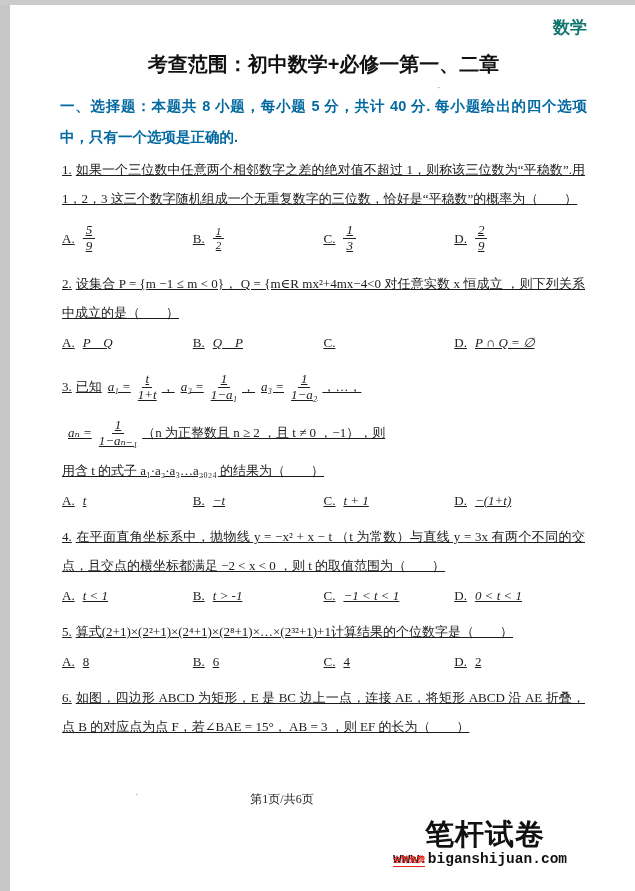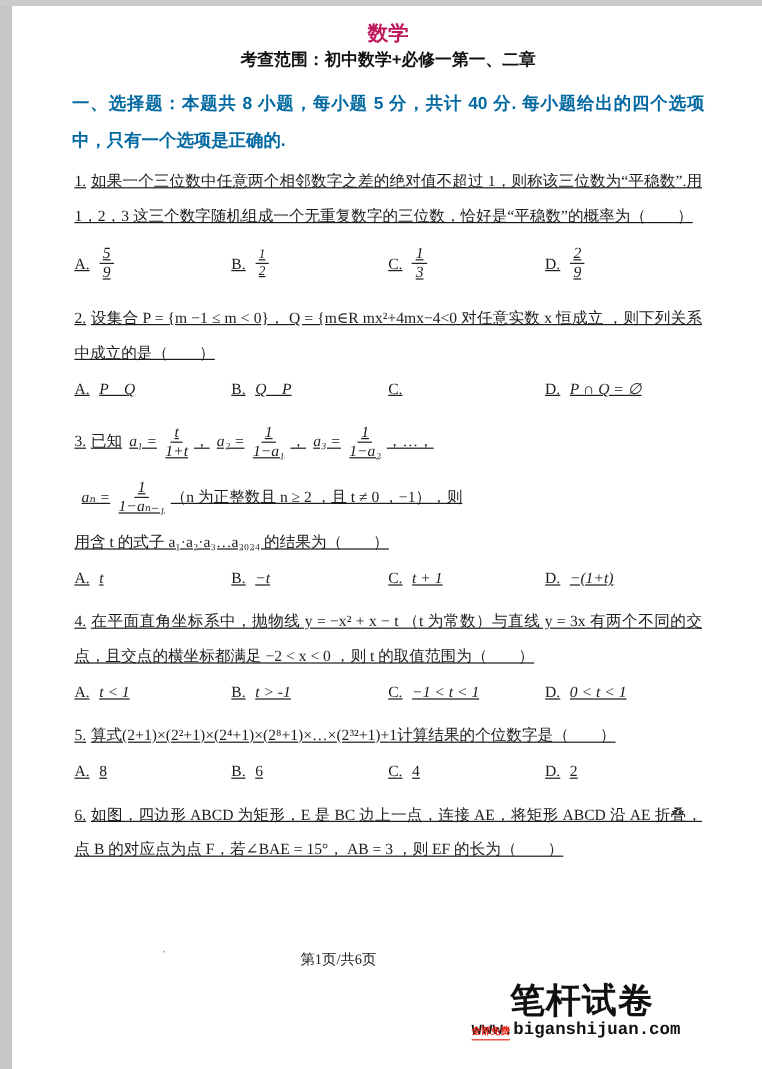--- a/index.html
+++ b/index.html
@@ -6,27 +6,27 @@
   .viewport{position:relative;width:635px;height:891px;margin:0 auto;background:#ffffff;overflow:hidden;
             font-family:"Liberation Serif","DejaVu Serif",serif;color:#1c1c1c;}
   .edge-left{position:absolute;left:0;top:0;width:10px;height:891px;background:#c6c6c6;}
   .edge-top{position:absolute;left:0;top:0;width:635px;height:5px;background:#cbcbcb;}
   .sheet{position:absolute;left:10px;top:5px;width:625px;height:886px;background:#ffffff;}
 
   .content{position:absolute;left:50px;top:0;width:527px;}
 
   .title{margin-top:66px;text-align:center;font-family:"Liberation Sans","DejaVu Sans",sans-serif;
          font-weight:700;font-size:18px;letter-spacing:1px;color:#111;}
-  .subject{margin-top:11px;text-align:center;font-family:"Liberation Sans","DejaVu Sans",sans-serif;
-           font-weight:700;font-size:17px;color:#be185d;}
+  .subject{margin-top:11px;text-align:right;font-family:"Liberation Sans","DejaVu Sans",sans-serif;
+           font-weight:700;font-size:17px;color:#0f766e;}
   .meta{margin-top:13px;text-align:center;font-family:"Liberation Sans","DejaVu Sans",sans-serif;
         font-weight:700;font-size:14px;color:#111;}
   .meta .gap{display:inline-block;width:42px;}
-  .scope{margin-top:2px;text-align:center;font-family:"Liberation Sans","DejaVu Sans",sans-serif;
-         font-weight:700;font-size:14px;color:#111;}
+  .scope{margin-top:12px;text-align:center;font-family:"Liberation Sans","DejaVu Sans",sans-serif;
+         font-weight:700;font-size:20px;color:#111;}
 
   .section-heading{margin-top:13px;font-family:"Liberation Sans","DejaVu Sans",sans-serif;
                    font-weight:700;font-size:14.5px;line-height:31px;text-align:justify;color:#0369a1;}
 
   .qblock{margin:2px;text-decoration:underline;}
   .stem{margin:0;font-size:13px;line-height:29px;text-align:justify;}
   .qnum{margin-right:4px;}
   .math{font-family:"Liberation Serif","DejaVu Serif",serif;font-style:italic;}
 
   .opts{display:flex;width:100%;margin:2px 0 0 0;font-size:13px;line-height:27px;align-items:center;}

